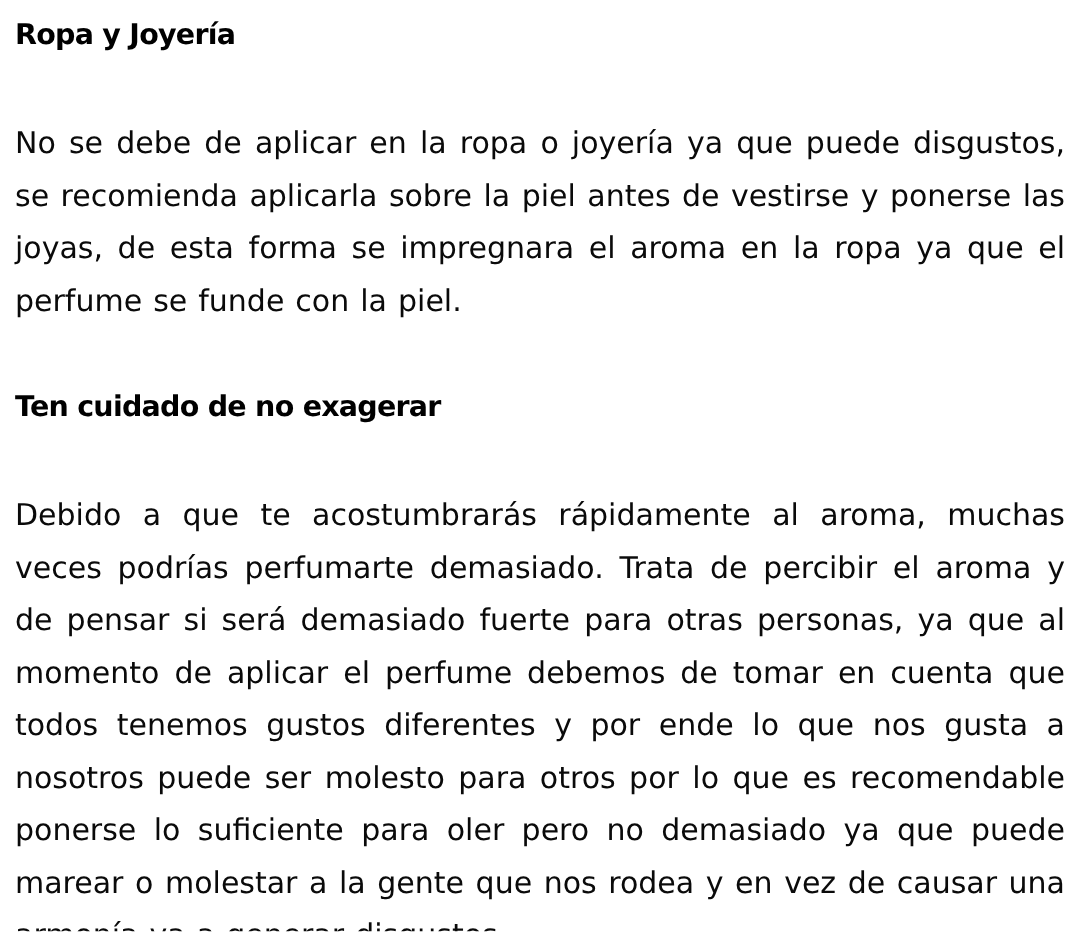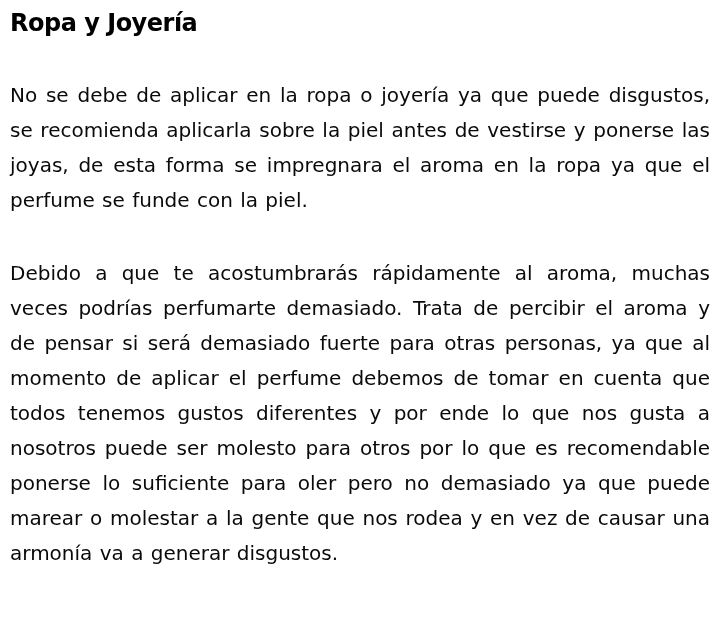--- a/index.html
+++ b/index.html
@@ -15,21 +15,21 @@
     background: #ffffff;
     color: #0a0a0a;
     font-family: "DejaVu Sans", sans-serif;
     padding: 8px 10px 0 10px;
     overflow: hidden;
   }
   .section {
     margin: 0;
   }
   .heading {
-    font-size: 24px;
+    font-size: 19px;
     font-weight: 700;
     letter-spacing: -0.5px;
     margin: 0 0 40px 0;
     line-height: 30px;
     color: #000000;
   }
   .paragraph {
     font-size: 20px;
     line-height: 35px;
     text-align: justify;
@@ -43,16 +43,17 @@
 <body>
 
 <div class="page">
 
   <section class="section">
     <h2 class="heading">Ropa y Joyería</h2>
     <p class="paragraph">No se debe de aplicar en la ropa o joyería ya que puede disgustos, se recomienda aplicarla sobre la piel antes de vestirse y ponerse las joyas, de esta forma se impregnara el aroma en la ropa ya que el perfume se funde con la piel.</p>
   </section>
 
   <section class="section">
+    <h2 class="heading">Ten cuidado de no exagerar</h2>
     <p class="paragraph">Debido a que te acostumbrarás rápidamente al aroma, muchas veces podrías perfumarte demasiado. Trata de percibir el aroma y de pensar si será demasiado fuerte para otras personas, ya que al momento de aplicar el perfume debemos de tomar en cuenta que todos tenemos gustos diferentes y por ende lo que nos gusta a nosotros puede ser molesto para otros por lo que es recomendable ponerse lo suficiente para oler pero no demasiado ya que puede marear o molestar a la gente que nos rodea y en vez de causar una armonía va a generar disgustos.</p>
   </section>
 
 </div>
 
 </body></html>

